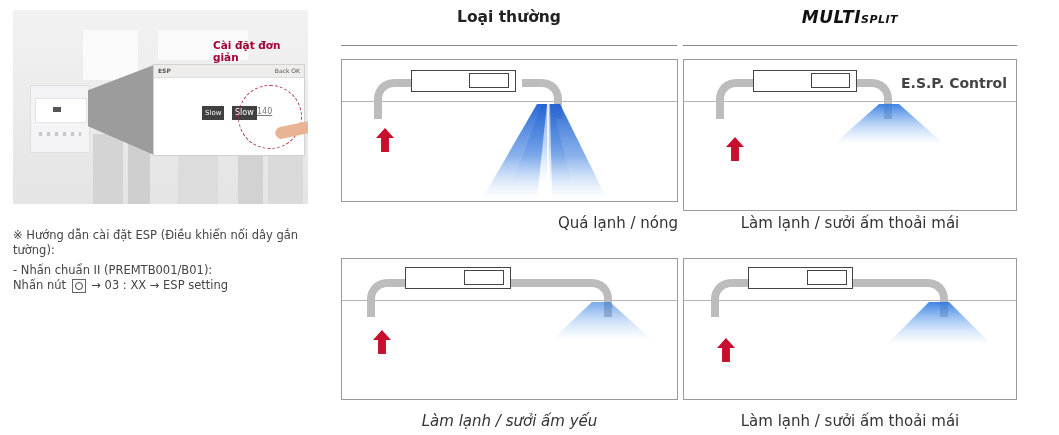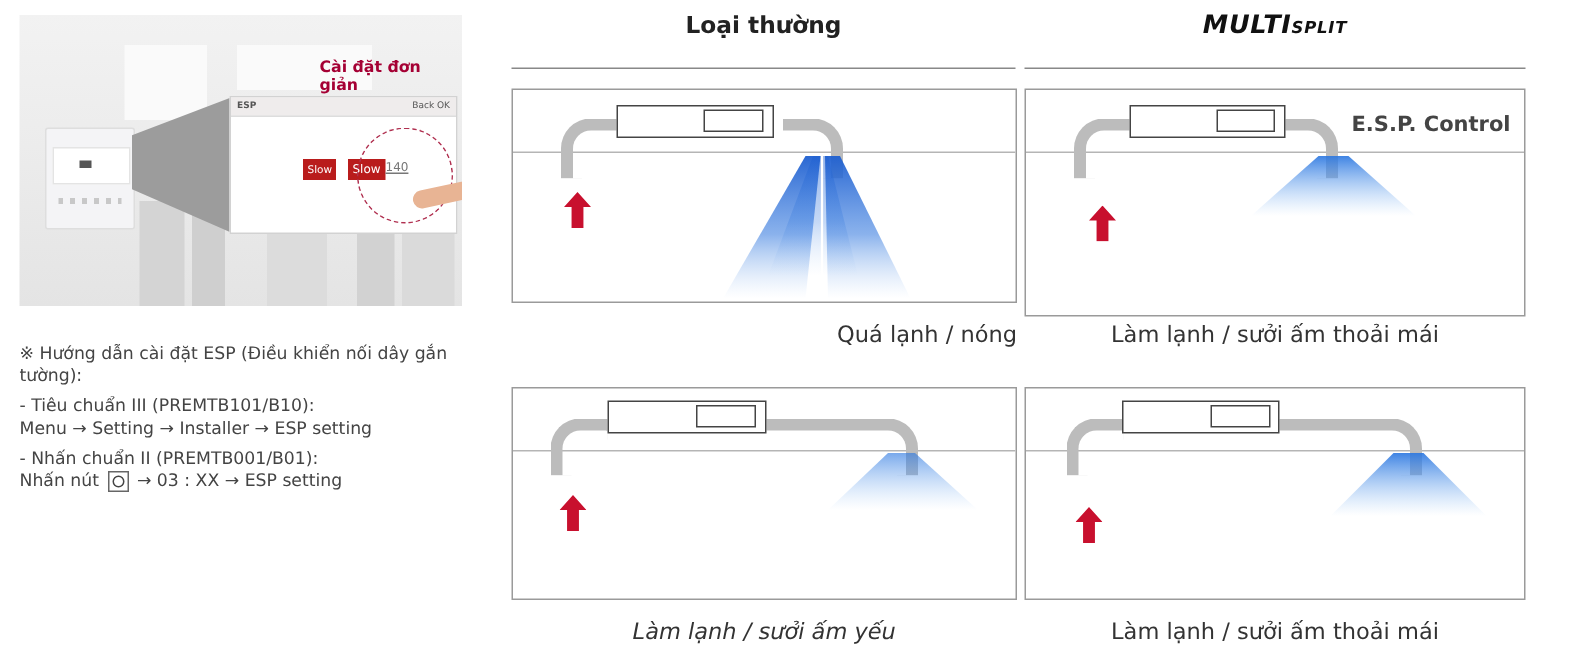--- a/index.html
+++ b/index.html
@@ -20,21 +20,21 @@
   .small-ctrl .btns { position:absolute; left:8px; top:46px; width:42px; height:4px;
                       background:repeating-linear-gradient(90deg,#c8c8c8 0 3px,transparent 3px 8px); }
   .cone-shape { position:absolute; left:75px; top:55px; width:66px; height:90px;
                 background:#9c9c9c; clip-path:polygon(0 28%,100% 0,100% 100%,0 68%); }
   .big-screen { position:absolute; left:140px; top:54px; width:150px; height:90px; background:#fff;
                 border:1px solid #d2d2d2; }
   .big-screen .bar { position:absolute; left:0; top:0; width:100%; height:12px; background:#efecec;
                      border-bottom:1px solid #ddd; font-size:6px; color:#555; }
   .big-screen .bar .t { position:absolute; left:4px; top:2px; font-weight:bold; }
   .big-screen .bar .r { position:absolute; right:4px; top:2px; }
-  .pill { position:absolute; top:41px; height:14px; font-size:7px; color:#fff; background:#b91c1c;
+  .pill { position:absolute; top:41px; height:14px; font-size:7px; color:#fff; background:#404040;
           line-height:14px; padding:0 3px; }
   .val { position:absolute; top:42px; font-size:8px; color:#777; text-decoration:underline; }
   .circle { position:absolute; left:225px; top:75px; width:62px; height:62px; border-radius:50%;
             border:1.5px dashed #b03050; }
   .hand { position:absolute; left:262px; top:114px; width:40px; height:12px; border-radius:8px;
           background:#e8b494; transform:rotate(-12deg); }
 
   
   .notes { left:13px; top:228px; width:300px; font-size:11.5px; line-height:15px; color:#444; }
   .notes p { margin:0 0 5px 0; }
@@ -107,24 +107,20 @@
     <span class="pill" style="left:78px;font-size:8px;">Slow</span>
     <span class="val" style="left:103px;">140</span>
   </div>
   <div class="circle"></div>
   <div class="hand"></div>
 </div>
 
 <div class="abs notes">
   <p>※ Hướng dẫn cài đặt ESP (Điều khiển nối dây gắn tường):</p>
   <p>
-    <span>-   Tiêu chuẩn III (PREMTB101/B10):</span><br>
-    <span>Menu → Setting → Installer → ESP setting</span>
-  </p>
-  <p>
     <span>-   Nhấn chuẩn II (PREMTB001/B01):</span><br>
     <span>Nhấn nút</span>
     <span class="gear-box"></span>
     <span>→ 03 : XX → ESP setting</span>
   </p>
 </div>
 
 <div class="abs col-head" style="left:341px;width:336px;">Loại thường</div>
 <div class="abs multi" style="left:683px;width:334px;"><span>MULTI</span><small>SPLIT</small></div>
 <div class="abs hline" style="left:341px;width:336px;"></div>

